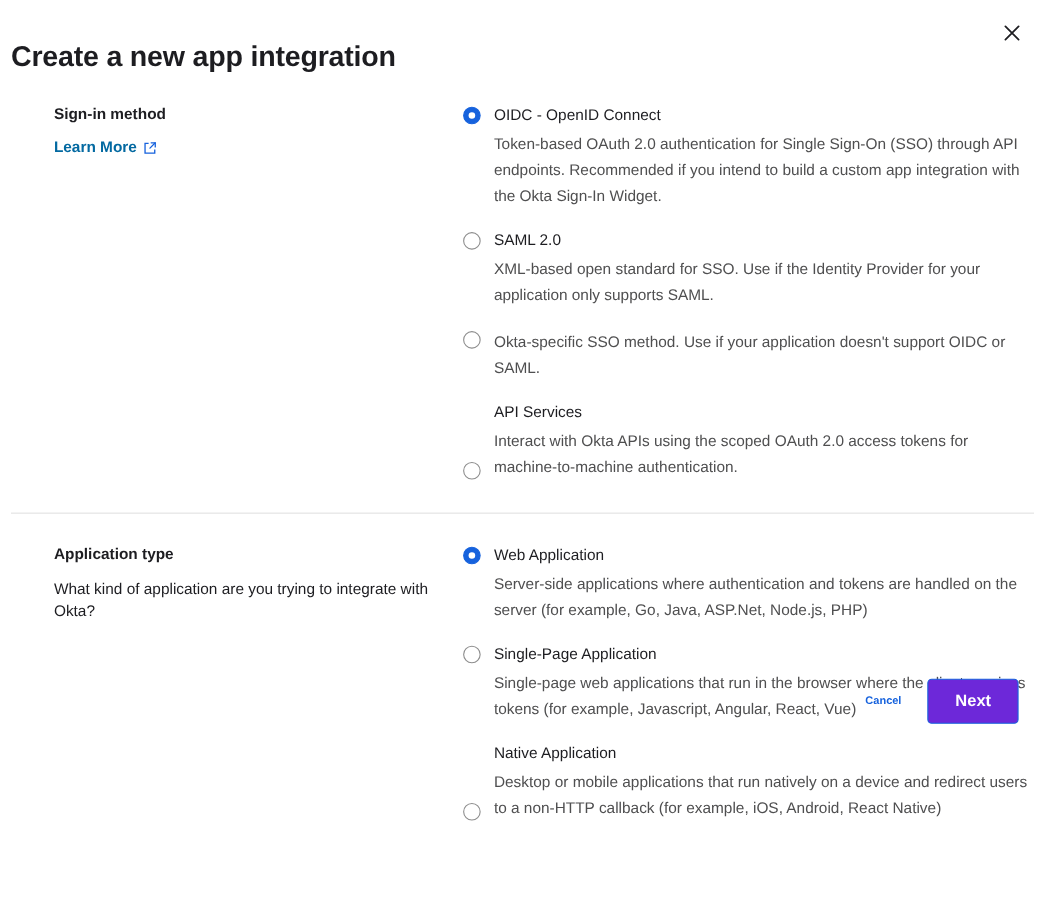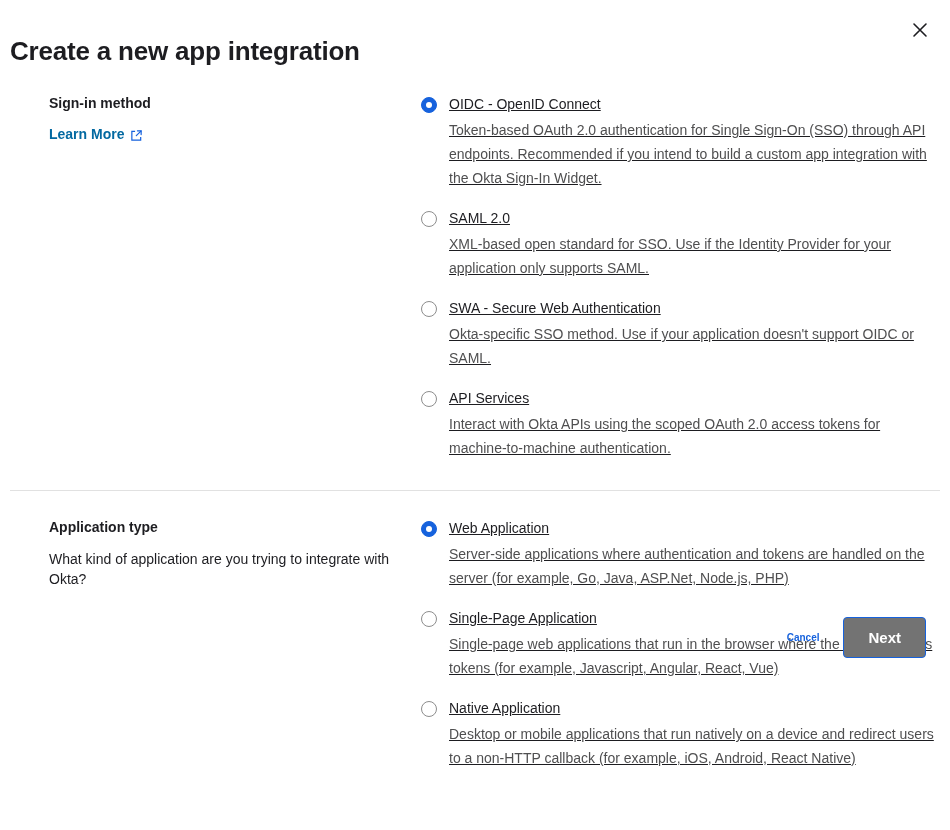--- a/index.html
+++ b/index.html
@@ -52,21 +52,20 @@
   }
   .section-left {
     width: 372px;
     flex: 0 0 372px;
     padding-right: 20px;
     margin-left: 39px;
   }
   .section-right {
     flex: 1;
     padding-top: 1px;
-    text-decoration: underline;
   }
   .section-label {
     font-size: 14px;
     font-weight: bold;
     color: #1d1d21;
     margin: 0 0 12px 0;
     line-height: 20px;
   }
   .learn-more {
     font-size: 14px;
@@ -92,21 +91,21 @@
     margin: 0 0 22px 0;
   }
   .helper-text.last { margin-bottom: 0; }
 
   .radio-row {
     display: flex;
     align-items: flex-start;
     margin-bottom: 18px;
     cursor: pointer;
   }
-  .radio-row:last-child { margin-bottom: 0; }
+  .radio-row:last-child { margin-bottom: 0; align-items: flex-end; }
   .radio-outer {
     flex: 0 0 16px;
     width: 16px;
     height: 16px;
     border-radius: 50%;
     border: 1px solid #8d8d8d;
     background: #ffffff;
     margin-top: 3px;
     margin-right: 12px;
     position: relative;
@@ -159,21 +158,21 @@
     background: none;
     border: none;
     color: #1662dd;
     font-size: 10px;
     font-weight: bold;
     cursor: pointer;
     padding: 10px 12px;
     font-family: "Liberation Sans", sans-serif;
   }
   .btn-next {
-    background: #737373;
+    background: #6d28d9;
     border: 1px solid #1662dd;
     color: #ffffff;
     font-size: 15px;
     font-weight: bold;
     border-radius: 4px;
     padding: 11px 24px;
     cursor: pointer;
     font-family: "Liberation Sans", sans-serif;
   }
 </style>
@@ -218,21 +217,20 @@
         <span class="radio-outer"></span>
         <span class="radio-body">
           <span class="radio-label">SAML 2.0</span>
           <span class="radio-desc">XML-based open standard for SSO. Use if the Identity Provider for your application only supports SAML.</span>
         </span>
       </div>
 
       <div class="radio-row">
         <span class="radio-outer"></span>
         <span class="radio-body">
-          <span class="radio-label">SWA - Secure Web Authentication</span>
           <span class="radio-desc">Okta-specific SSO method. Use if your application doesn't support OIDC or SAML.</span>
         </span>
       </div>
 
       <div class="radio-row">
         <span class="radio-outer"></span>
         <span class="radio-body">
           <span class="radio-label">API Services</span>
           <span class="radio-desc">Interact with Okta APIs using the scoped OAuth 2.0 access tokens for machine-to-machine authentication.</span>
         </span>

